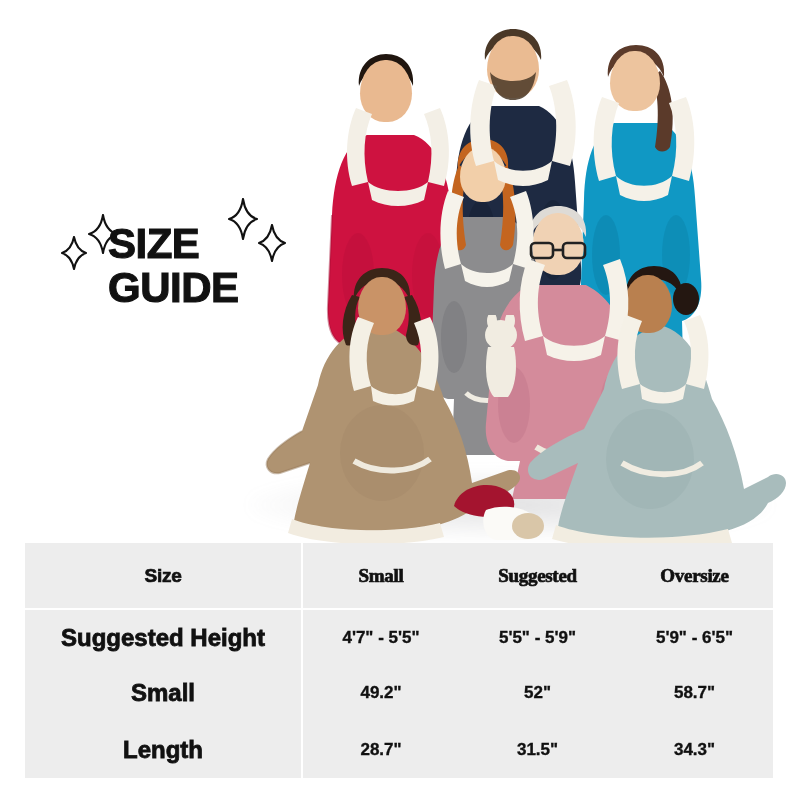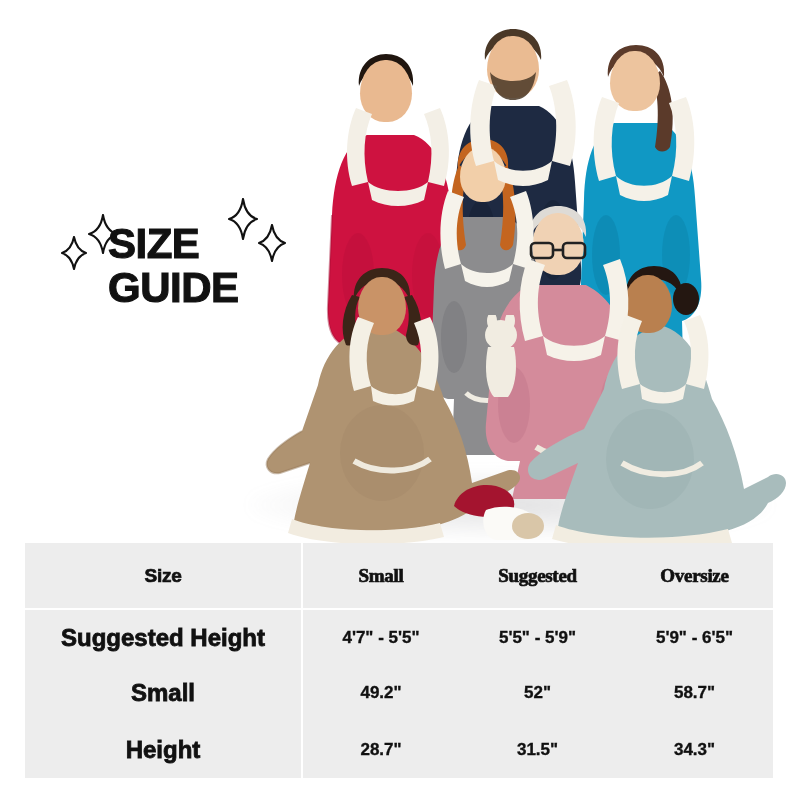--- a/index.html
+++ b/index.html
@@ -380,21 +380,21 @@
           <td>5'5" - 5'9"</td>
           <td>5'9" - 6'5"</td>
         </tr>
         <tr>
           <td class="rowlabel col-sep">Small</td>
           <td>49.2"</td>
           <td>52"</td>
           <td>58.7"</td>
         </tr>
         <tr>
-          <td class="rowlabel col-sep">Height</td>
+          <td class="rowlabel col-sep">Length</td>
           <td>28.7"</td>
           <td>31.5"</td>
           <td>34.3"</td>
         </tr>
       </tbody>
     </table>
   </div>
 
 </div>
 

